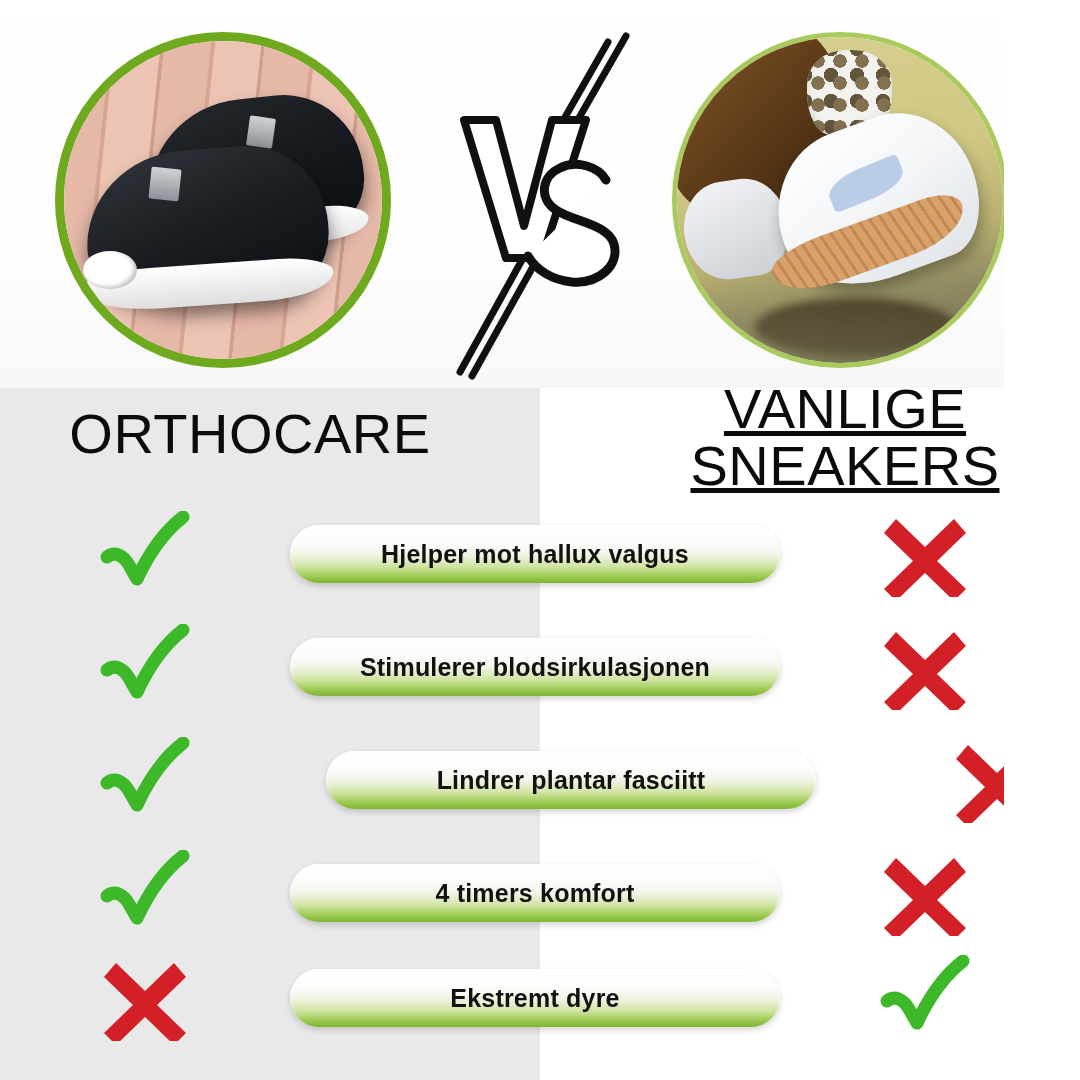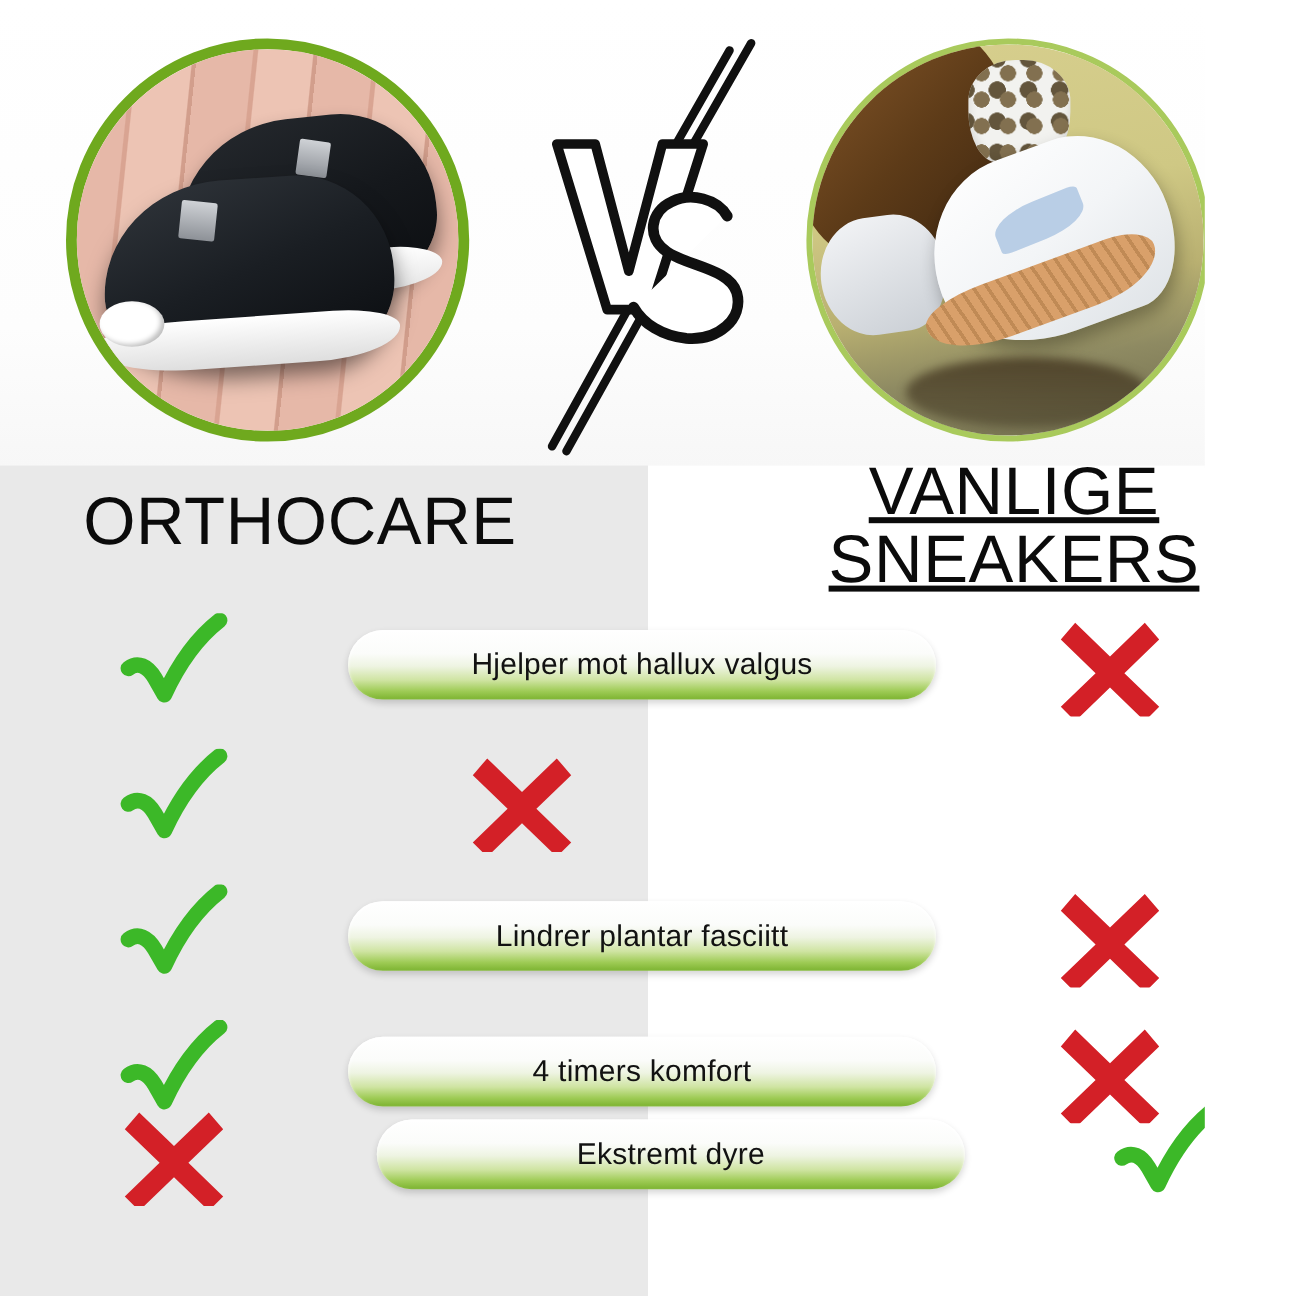--- a/index.html
+++ b/index.html
@@ -258,21 +258,21 @@
     box-shadow: 0 3px 6px rgba(0,0,0,.17),
                 inset 0 2px 3px rgba(255,255,255,.9);
     display: flex;
     align-items: center;
     justify-content: center;
   }
   .pill-label {
     position: relative;
     z-index: 2;
     color: #121212;
-    font-weight: 400;
+    font-weight: 700;
     font-size: 25px;
     letter-spacing: .2px;
     white-space: nowrap;
   }
   .icon-check svg, .icon-cross svg { display: block; }
 </style>
 </head>
 <body>
 
 <div id="canvas">
@@ -347,29 +347,32 @@
         </div>
       </div>
       <div class="row" style="top: 621px;">
         <div class="mark-cell">
           <span class="icon-check">
             <svg width="96" height="86" viewBox="0 0 96 86">
               <path d="M10 46 C18 40 26 44 32 54 L40 68 C52 42 68 20 86 6" fill="none" stroke="#3cb828" stroke-width="13" stroke-linecap="round" stroke-linejoin="round"></path>
             </svg>
           </span>
         </div>
+        <div class="pill">
+          <span class="pill-label">Stimulerer blodsirkulasjonen</span>
+        </div>
         <div class="mark-cell right">
           <span class="icon-cross">
             <svg width="90" height="86" viewBox="0 0 90 86">
               <path d="M16 8 L45 36 L74 8 L86 22 L57 50 L86 78 L74 90 L45 62 L16 90 L4 78 L33 50 L4 22 Z" fill="#d32027"></path>
             </svg>
           </span>
         </div>
       </div>
-      <div class="row" style="top: 734px;">
+      <div class="row" style="top: 734px; gap: 36px;">
         <div class="mark-cell">
           <span class="icon-check">
             <svg width="96" height="86" viewBox="0 0 96 86">
               <path d="M10 46 C18 40 26 44 32 54 L40 68 C52 42 68 20 86 6" fill="none" stroke="#3cb828" stroke-width="13" stroke-linecap="round" stroke-linejoin="round"></path>
             </svg>
           </span>
         </div>
         <div class="pill">
           <span class="pill-label">Lindrer plantar fasciitt</span>
         </div>
@@ -393,21 +396,21 @@
           <span class="pill-label">4 timers komfort</span>
         </div>
         <div class="mark-cell right">
           <span class="icon-cross">
             <svg width="90" height="86" viewBox="0 0 90 86">
               <path d="M16 8 L45 36 L74 8 L86 22 L57 50 L86 78 L74 90 L45 62 L16 90 L4 78 L33 50 L4 22 Z" fill="#d32027"></path>
             </svg>
           </span>
         </div>
       </div>
-      <div class="row" style="top: 916px; gap: 24px;">
+      <div class="row" style="top: 952px;">
         <div class="mark-cell">
           <span class="icon-cross">
             <svg width="90" height="86" viewBox="0 0 90 86">
               <path d="M16 8 L45 36 L74 8 L86 22 L57 50 L86 78 L74 90 L45 62 L16 90 L4 78 L33 50 L4 22 Z" fill="#d32027"></path>
             </svg>
           </span>
         </div>
         <div class="pill">
           <span class="pill-label">Ekstremt dyre</span>
         </div>

